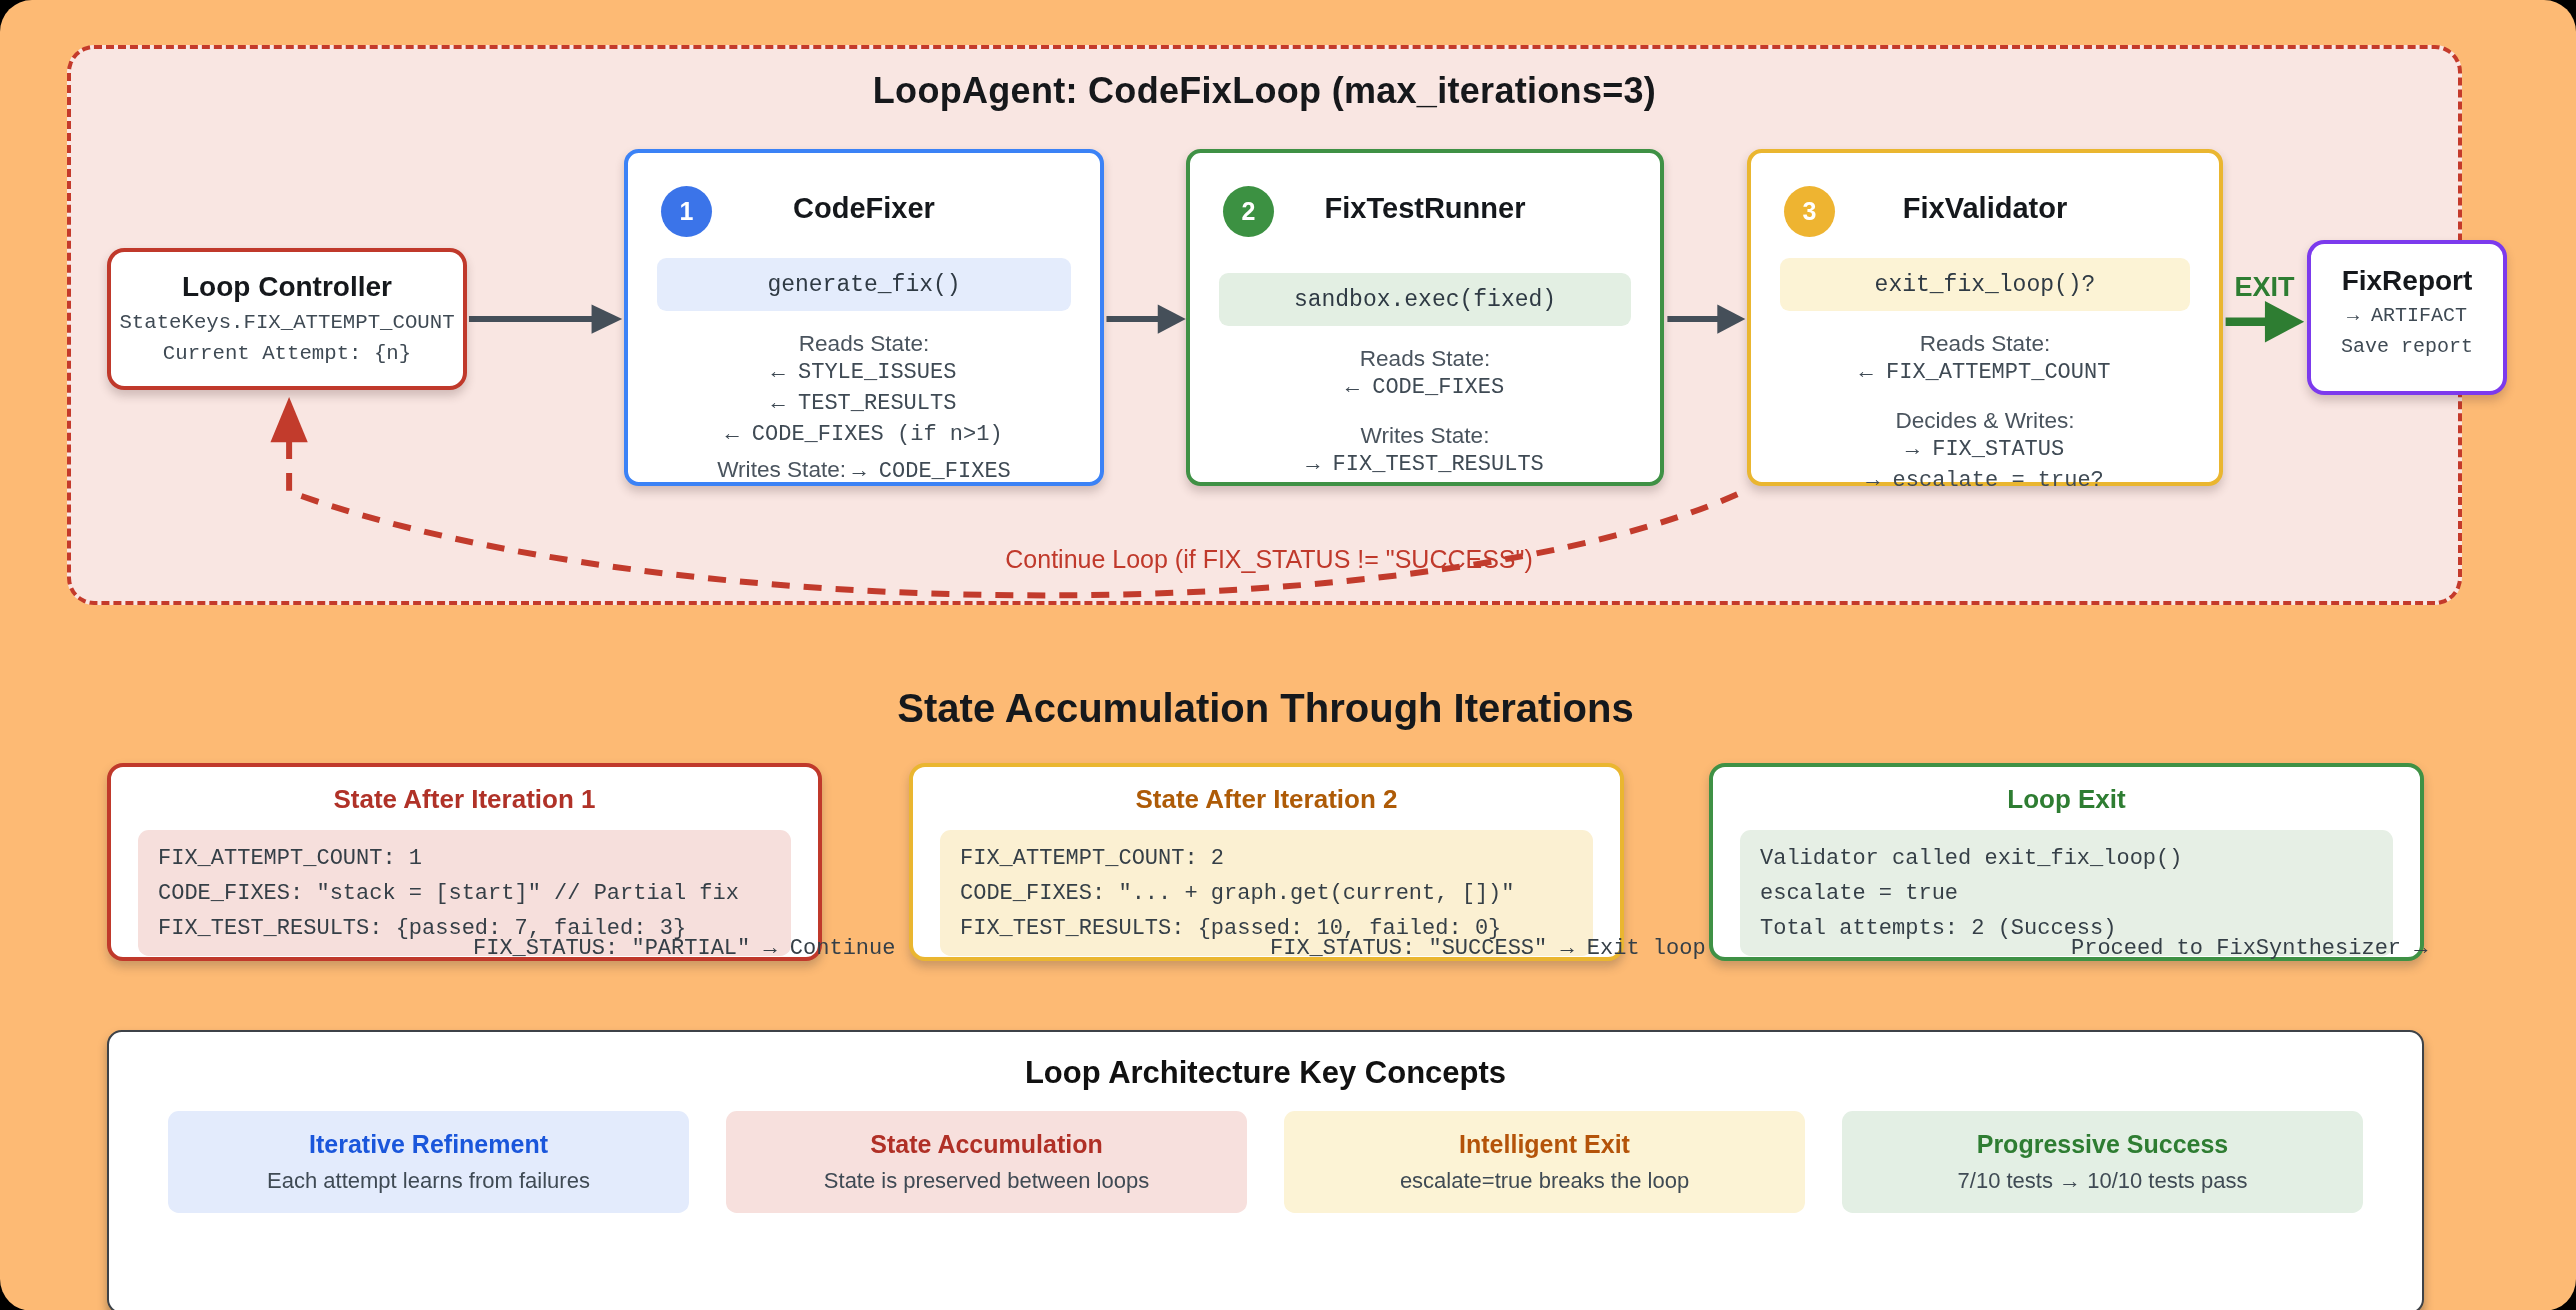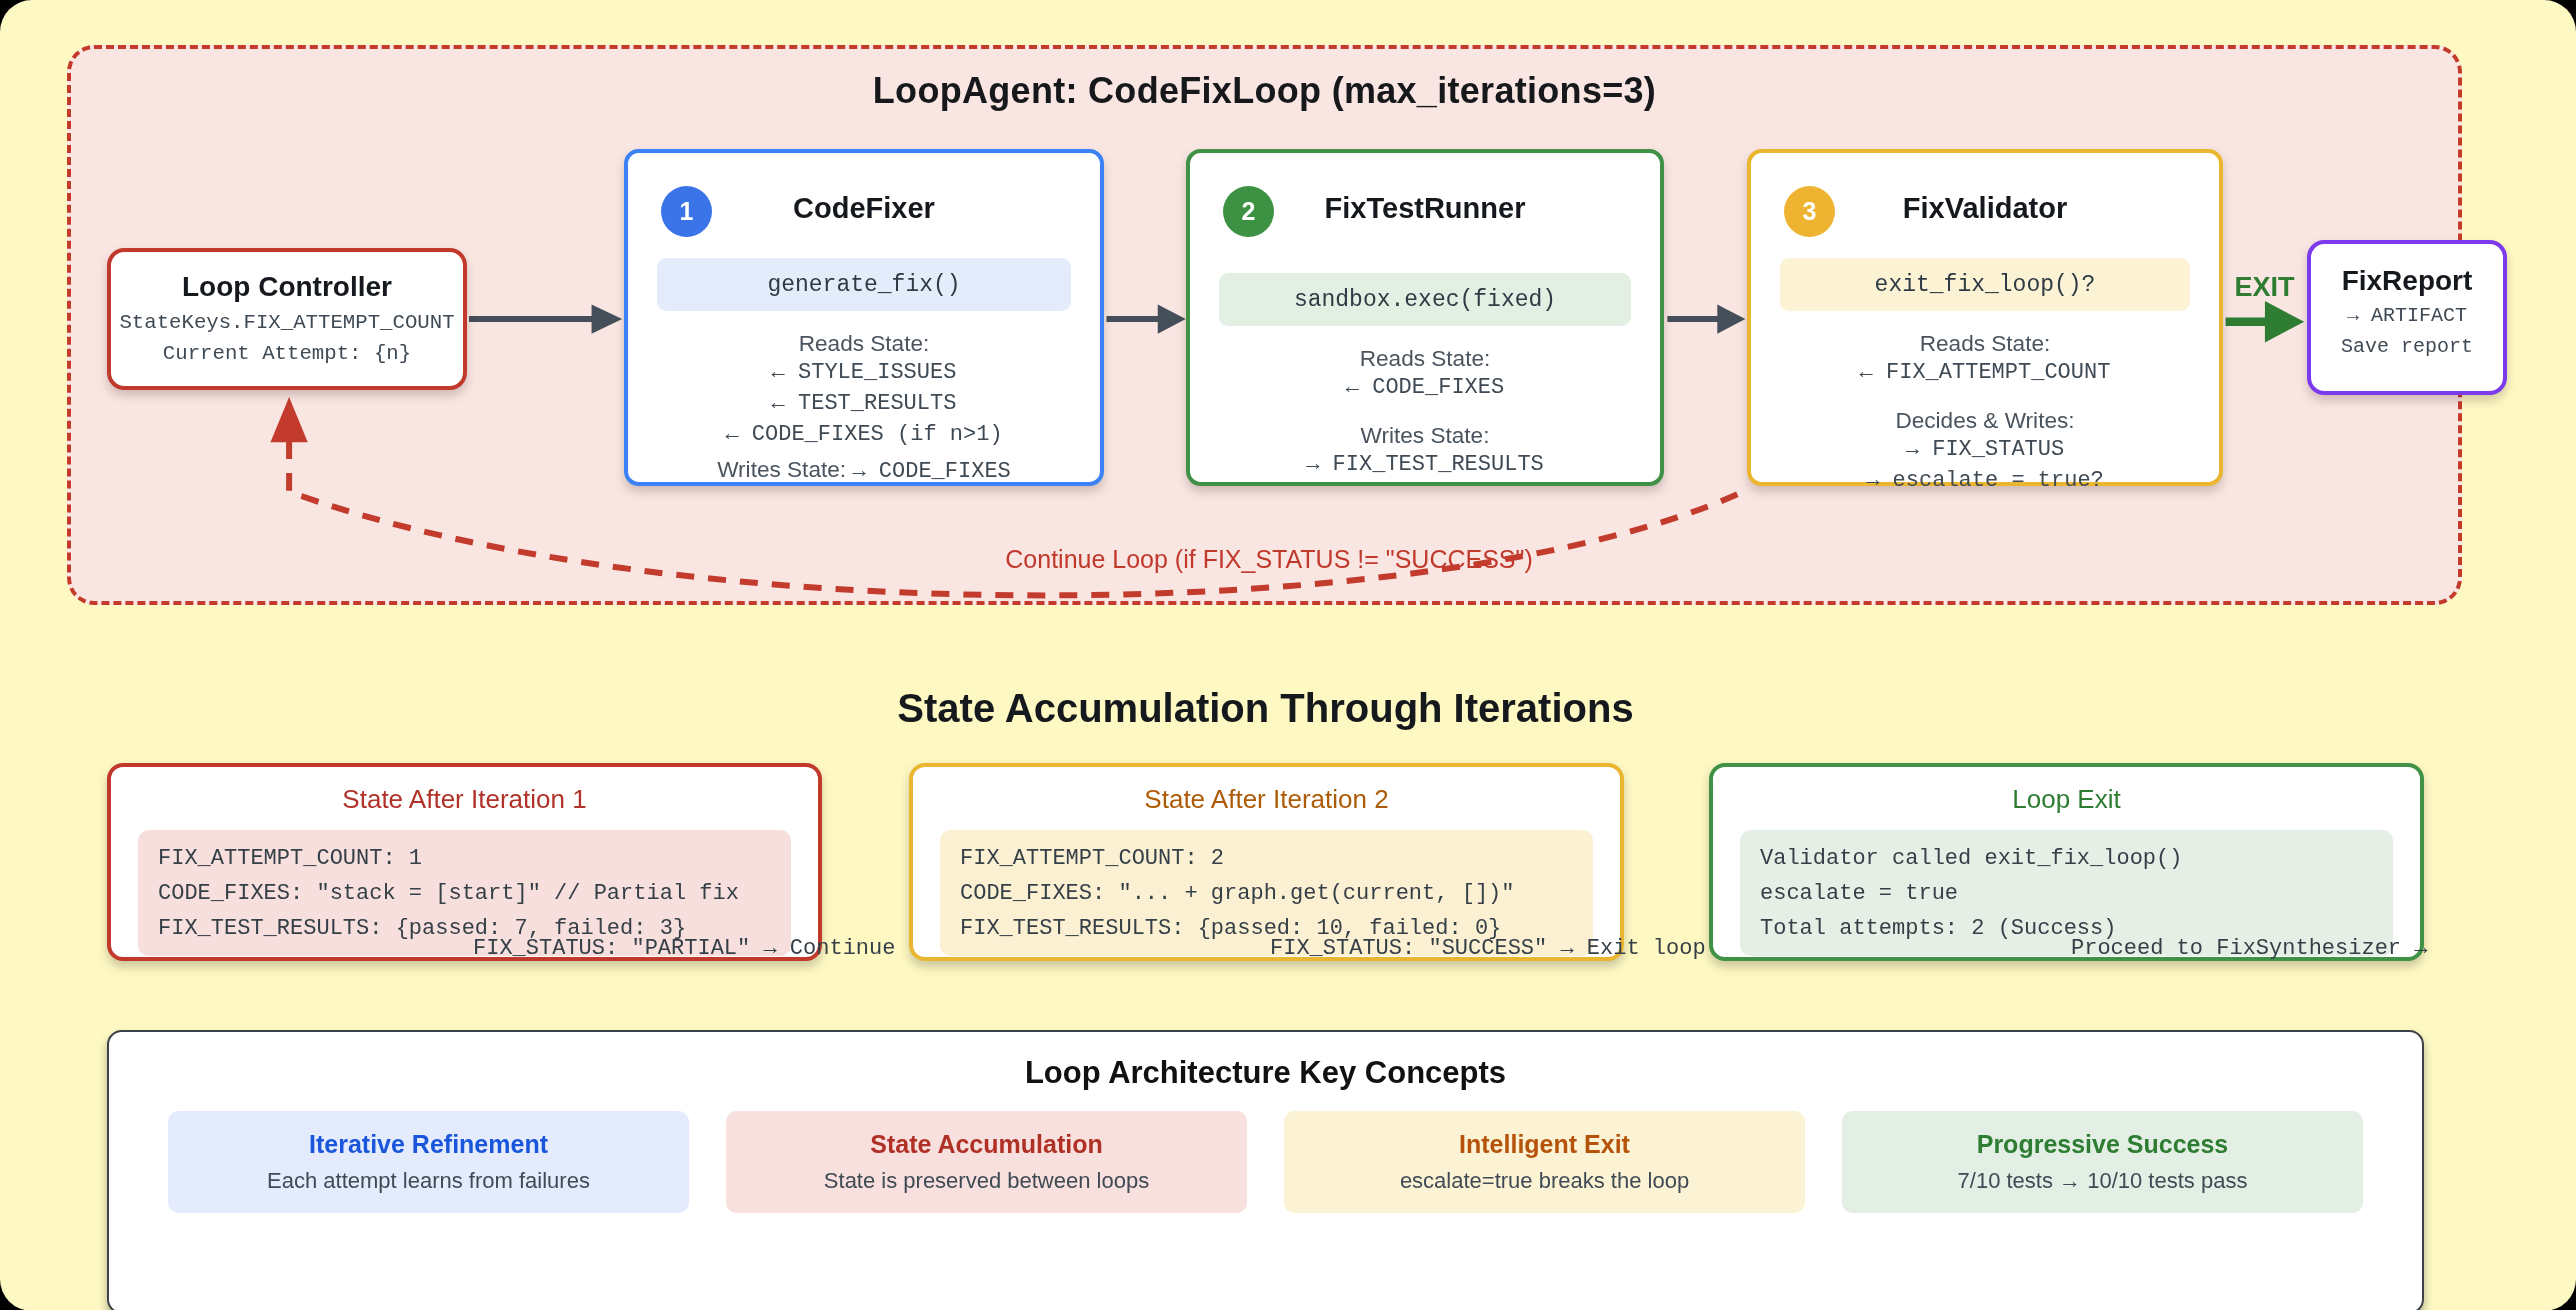--- a/index.html
+++ b/index.html
@@ -1,18 +1,18 @@
 <!DOCTYPE html>
 <html style="font-size:10.7px"><head>
 <meta charset="utf-8">
 <style>
   html,body{margin:0;padding:0;background:#000;}
   .canvas{position:relative;width:2576px;height:1311px;background:#000;overflow:hidden;
           font-family:"Liberation Sans",sans-serif;}
-  .page{position:absolute;inset:0;border-radius:32px;background:#fef9c3;overflow:hidden;}
+  .page{position:absolute;inset:0;border-radius:32px;background:#fdba74;overflow:hidden;}
 
   
   .loop-box{position:absolute;left:67px;top:45px;width:2395px;height:560px;
             background:#f9e6e2;border:4.7px dashed #c43a2b;border-radius:27px;box-sizing:border-box;}
   .loop-title{margin-top:21px;text-align:center;font-size:36px;font-weight:bold;color:#16181b;letter-spacing:0.3px;}
 
   .node{position:absolute;background:#fff;box-sizing:border-box;box-shadow:0 5.3px 9.3px rgba(70,40,40,.22);}
 
   
   .lc{left:107px;top:248px;width:360px;height:142px;border:4px solid #c0392b;border-radius:17.3px;text-align:center;}
@@ -55,21 +55,21 @@
   .overlay{position:absolute;left:0;top:0;width:2576px;height:1311px;pointer-events:none;}
 
   
   .section-title{position:absolute;left:107px;top:686px;width:2317px;text-align:center;
                  font-size:40px;font-weight:bold;color:#15181c;}
   .sbox{position:absolute;top:763px;width:715px;height:198px;background:#fff;border-radius:16px;
         box-sizing:border-box;box-shadow:0 5.3px 9.3px rgba(60,50,50,.25);}
   .sbox.s1{left:107px;border:4px solid #c0392b;z-index:1;}
   .sbox.s2{left:909px;border:4px solid #eab630;z-index:2;}
   .sbox.s3{left:1709px;border:4px solid #3f9145;z-index:3;}
-  .stitle{margin-top:17.3px;text-align:center;font-size:26px;font-weight:normal;}
+  .stitle{margin-top:17.3px;text-align:center;font-size:26px;font-weight:bold;}
   .s1 .stitle{color:#b03228;}
   .s2 .stitle{color:#ae5b07;}
   .s3 .stitle{color:#2e7d32;}
   .scode{margin:14.7px 27px 0;padding:10.7px 20px;border-radius:10.7px;
          font-family:"Liberation Mono",monospace;font-size:22px;line-height:35px;color:#353f47;white-space:pre;}
   .s1 .scode{background:#f6dfdc;}
   .s2 .scode{background:#fbf0d2;}
   .s3 .scode{background:#e6efe5;}
   .sflow{position:absolute;top:169px;font-family:"Liberation Mono",monospace;font-size:22px;color:#353f47;white-space:nowrap;}
   .s1 .sflow{left:362px;}

